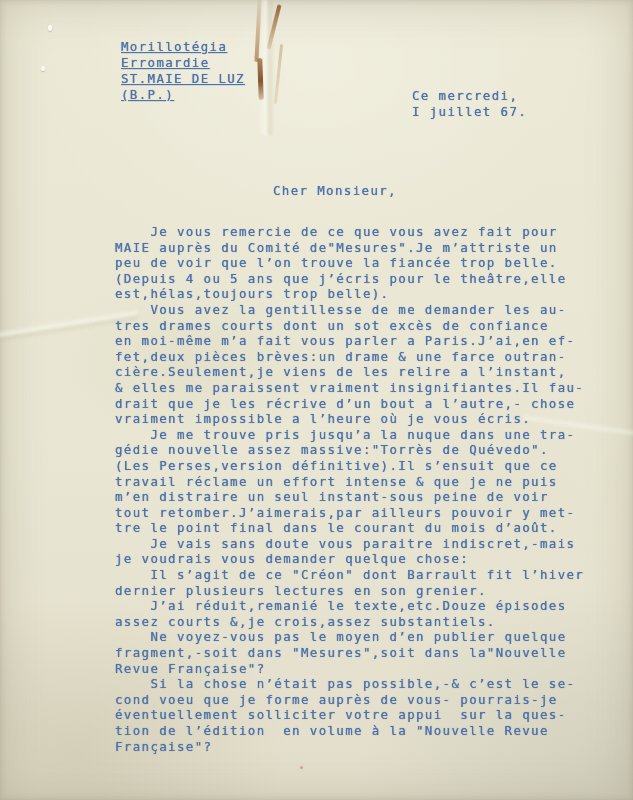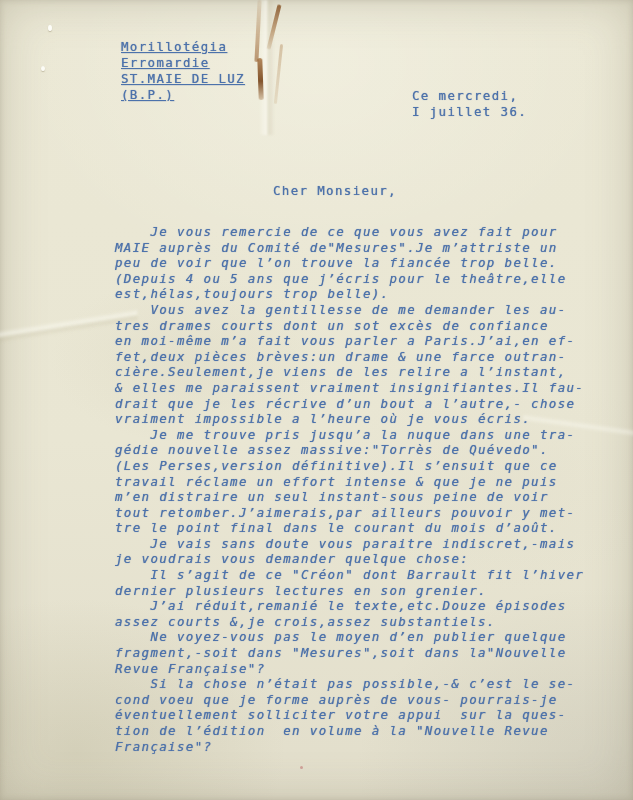--- a/index.html
+++ b/index.html
@@ -25,21 +25,21 @@
   .ink {
     color: #4c72ab;
     text-shadow: 0 0 1px rgba(58,94,158,0.55), 0.4px 0.4px 0.5px rgba(58,94,158,0.35);
     white-space: pre;
     font-size: 12.3px;
     letter-spacing: 1.45px;
   }
   .letterhead { position: absolute; left: 121px; top: 39px; line-height: 16px; text-decoration: underline; }
   .dateblock  { position: absolute; left: 412px; top: 63px; line-height: 16px; margin-top: 25px; }
   .salutation { position: absolute; left: 273px; top: 183px; line-height: 16px; }
-  .body-text  { position: absolute; left: 115px; top: 225px; line-height: 15.6px; font-style: italic; }
+  .body-text  { position: absolute; left: 115px; top: 225px; line-height: 15.6px; }
 
   
   .crease-v {
     position: absolute; left: 259px; top: 0; width: 16px; height: 135px;
     background: linear-gradient(90deg, transparent, rgba(255,255,248,0.55) 45%, rgba(190,180,150,0.25) 60%, transparent);
     filter: blur(1px);
   }
   .rust-a {
     position: absolute; left: 256px; top: 0; width: 4px; height: 62px;
     background: linear-gradient(to bottom, rgba(158,96,36,0.10), rgba(152,88,30,0.38) 55%, rgba(140,76,22,0.55));
@@ -86,19 +86,19 @@
   <div class="rust-b"></div>
   <div class="rust-c"></div>
   <div class="crease-left"></div>
   <div class="crease-right"></div>
   <div class="speck speck-1"></div>
   <div class="speck speck-2"></div>
   <div class="speck speck-3"></div>
 
   <div class="letterhead ink"><div>Morillotégia</div><div>Erromardie</div><div>ST.MAIE DE LUZ</div><div>(B.P.)</div></div>
 
-  <div class="dateblock ink"><div>Ce mercredi,</div><div>I juillet 36.</div></div>
+  <div class="dateblock ink"><div>Ce mercredi,</div><div>I juillet 67.</div></div>
 
   <div class="salutation ink">Cher Monsieur,</div>
 
   <div class="body-text ink"><div>    Je vous remercie de ce que vous avez fait pour</div><div>MAIE auprès du Comité de"Mesures".Je m’attriste un</div><div>peu de voir que l’on trouve la fiancée trop belle.</div><div>(Depuis 4 ou 5 ans que j’écris pour le theâtre,elle</div><div>est,hélas,toujours trop belle).</div><div>    Vous avez la gentillesse de me demander les au-</div><div>tres drames courts dont un sot excès de confiance</div><div>en moi-même m’a fait vous parler a Paris.J’ai,en ef-</div><div>fet,deux pièces brèves:un drame &amp; une farce outran-</div><div>cière.Seulement,je viens de les relire a l’instant,</div><div>&amp; elles me paraissent vraiment insignifiantes.Il fau-</div><div>drait que je les récrive d’un bout a l’autre,- chose</div><div>vraiment impossible a l’heure où je vous écris.</div><div>    Je me trouve pris jusqu’a la nuque dans une tra-</div><div>gédie nouvelle assez massive:"Torrès de Quévedo".</div><div>(Les Perses,version définitive).Il s’ensuit que ce</div><div>travail réclame un effort intense &amp; que je ne puis</div><div>m’en distraire un seul instant-sous peine de voir</div><div>tout retomber.J’aimerais,par ailleurs pouvoir y met-</div><div>tre le point final dans le courant du mois d’août.</div><div>    Je vais sans doute vous paraitre indiscret,-mais</div><div>je voudrais vous demander quelque chose:</div><div>    Il s’agit de ce "Créon" dont Barrault fit l’hiver</div><div>dernier plusieurs lectures en son grenier.</div><div>    J’ai réduit,remanié le texte,etc.Douze épisodes</div><div>assez courts &amp;,je crois,assez substantiels.</div><div>    Ne voyez-vous pas le moyen d’en publier quelque</div><div>fragment,-soit dans "Mesures",soit dans la"Nouvelle</div><div>Revue Française"?</div><div>    Si la chose n’était pas possible,-&amp; c’est le se-</div><div>cond voeu que je forme auprès de vous- pourrais-je</div><div>éventuellement solliciter votre appui  sur la ques-</div><div>tion de l’édition  en volume à la "Nouvelle Revue</div><div>Française"?</div></div>
 
 </div>
 
 </body></html>

